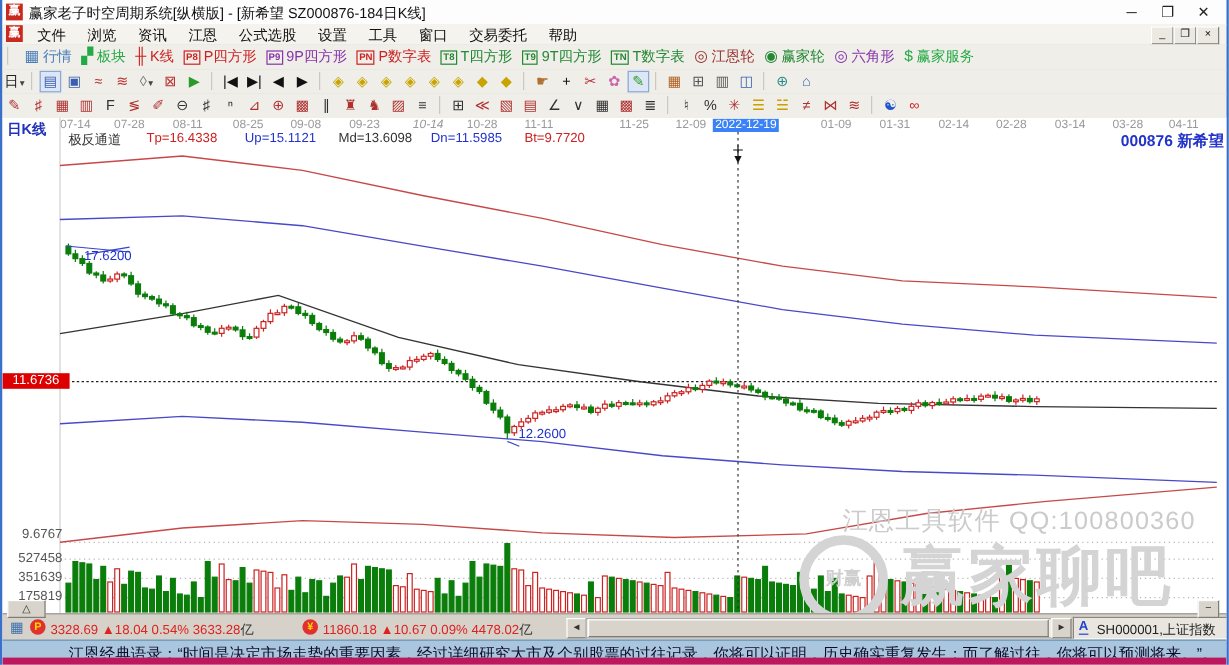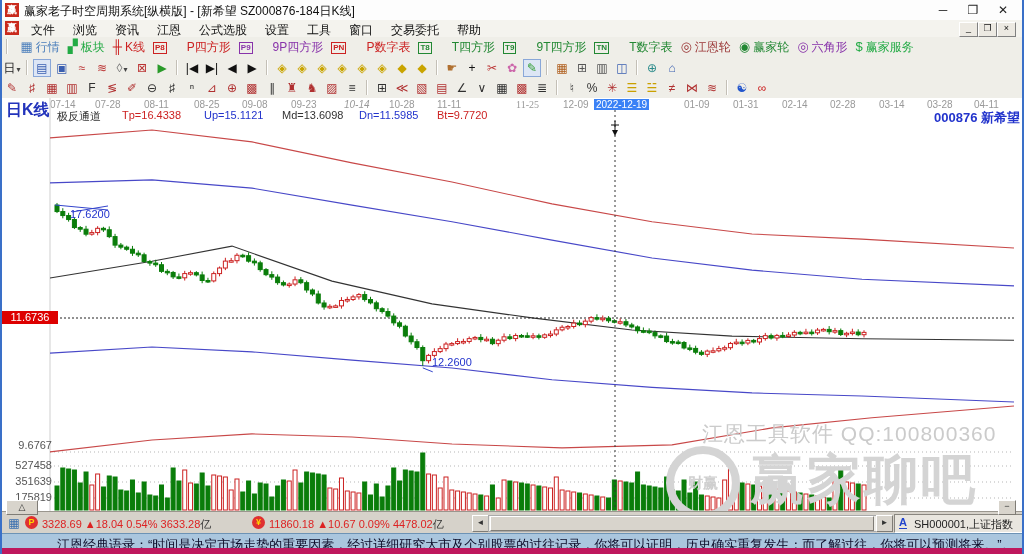--- a/index.html
+++ b/index.html
@@ -17,31 +17,31 @@
   .menu-item{display:inline-block;padding:0 9px;font-size:12px;color:#111;line-height:17px;}
   .mdi-btn{position:absolute;top:2px;width:17px;height:13px;background:#ece9e2;border:1px solid;
            border-color:#fff #808080 #808080 #fff;font-size:9px;line-height:11px;text-align:center;color:#111;}
   
   .toolbar{position:absolute;left:0;right:0;background:#efeee8;border-bottom:1px solid #d8d5cc;white-space:nowrap;overflow:hidden;}
   .tb1{top:37px;height:21px;}
   .tb2{top:58px;height:20px;}
   .tb3{top:78px;height:20px;}
   .tb-item{display:inline-block;height:18px;line-height:18px;margin:1px 1px;padding:0 3px;font-size:12px;color:#222;vertical-align:top;}
   .tb-item .glyph{font-size:13px;margin-right:3px;vertical-align:top;}
-  .tb-item .badge{display:inline-block;font-size:8px;font-weight:bold;border:1px solid;padding:0 1px;height:10px;line-height:10px;margin-right:20px;vertical-align:1px;}
+  .tb-item .badge{display:inline-block;font-size:8px;font-weight:bold;border:1px solid;padding:0 1px;height:10px;line-height:10px;margin-right:3px;vertical-align:1px;}
   .tb-item .glyph:empty,.tb-item .badge:empty,.tb-item .lbl:empty{display:none;}
   .ico{display:inline-block;width:18px;height:18px;margin:1px 1px;text-align:center;font-size:12px;line-height:18px;vertical-align:top;}
   .ico.sel{background:#dde6f5;border:1px solid #89a7d8;width:16px;height:16px;line-height:16px;}
   .ico.dd::after{content:"▾";font-size:8px;color:#444;margin-left:1px;}
   .vsep{display:inline-block;width:1px;height:15px;background:#c3bfb6;border-right:1px solid #fff;margin:2px 4px;vertical-align:top;}
   
   .chart{position:absolute;top:98px;left:0;width:1024px;height:413px;background:#fff;}
   .date-lbl{position:absolute;top:1px;font-size:10px;color:#999;white-space:nowrap;}
   .date-lbl.red{background:#3b82f6;color:#fff;padding:0 2px;z-index:3;}
-  .kperiod{position:absolute;left:4px;top:2px;font-size:16px;font-weight:bold;color:#2233bb;}
+  .kperiod{position:absolute;left:4px;top:2px;font-size:12px;font-weight:bold;color:#2233bb;}
   .ind-item{position:absolute;top:11px;font-size:11px;white-space:nowrap;}
   .stock-lbl{position:absolute;right:6px;top:11px;font-size:13px;font-weight:bold;color:#2233cc;}
   .ann{position:absolute;font-size:11px;color:#2233cc;white-space:nowrap;}
   .price-tag{position:absolute;left:0;top:213px;width:56px;height:13px;background:#dd0000;color:#fff;
              font-size:11px;line-height:13px;text-align:center;}
   .axis-num{position:absolute;font-size:11px;color:#555;width:44px;text-align:right;}
   .wm1{position:absolute;left:700px;top:322px;font-size:21px;color:#cbcbcb;letter-spacing:1px;white-space:nowrap;}
   .wm-logo{position:absolute;left:664px;top:348px;width:58px;height:58px;border:8px solid #d4d4d4;border-radius:50%;
            color:#cfcfcf;font-size:15px;font-weight:bold;text-align:center;line-height:58px;}
   .wm2{position:absolute;left:748px;top:346px;font-size:54px;font-weight:bold;color:#d4d4d4;letter-spacing:3px;white-space:nowrap;}
@@ -112,21 +112,21 @@
 
   <span class="date-lbl" style="left: 48px; text-align: center;"><span>07-14</span></span>
       <span class="date-lbl" style="left: 93px;"><span>07-28</span></span>
       <span class="date-lbl" style="left: 142px;"><span>08-11</span></span>
       <span class="date-lbl" style="left: 192px;"><span>08-25</span></span>
       <span class="date-lbl" style="left: 240px;"><span>09-08</span></span>
       <span class="date-lbl" style="left: 289px;"><span>09-23</span></span>
       <span class="date-lbl" style="left: 342px; font-style: italic;"><span>10-14</span></span>
       <span class="date-lbl" style="left: 387px;"><span>10-28</span></span>
       <span class="date-lbl" style="left: 435px;"><span>11-11</span></span>
-      <span class="date-lbl" style="left: 514px; font-family: Liberation Serif, serif;"><span>11-25</span></span>
+      <span class="date-lbl" style="left: 514px;"><span>11-25</span></span>
       <span class="date-lbl" style="left: 561px;"><span>12-09</span></span>
       <span class="date-lbl red" style="left: 592px;"><span>2022-12-19</span></span>
       <span class="date-lbl" style="left: 638px;"><span>3</span></span>
       <span class="date-lbl" style="left: 682px;"><span>01-09</span></span>
       <span class="date-lbl" style="left: 731px;"><span>01-31</span></span>
       <span class="date-lbl" style="left: 780px;"><span>02-14</span></span>
       <span class="date-lbl" style="left: 828px;"><span>02-28</span></span>
       <span class="date-lbl" style="left: 877px;"><span>03-14</span></span>
       <span class="date-lbl" style="left: 925px;"><span>03-28</span></span>
       <span class="date-lbl" style="left: 972px;"><span>04-11</span></span>

